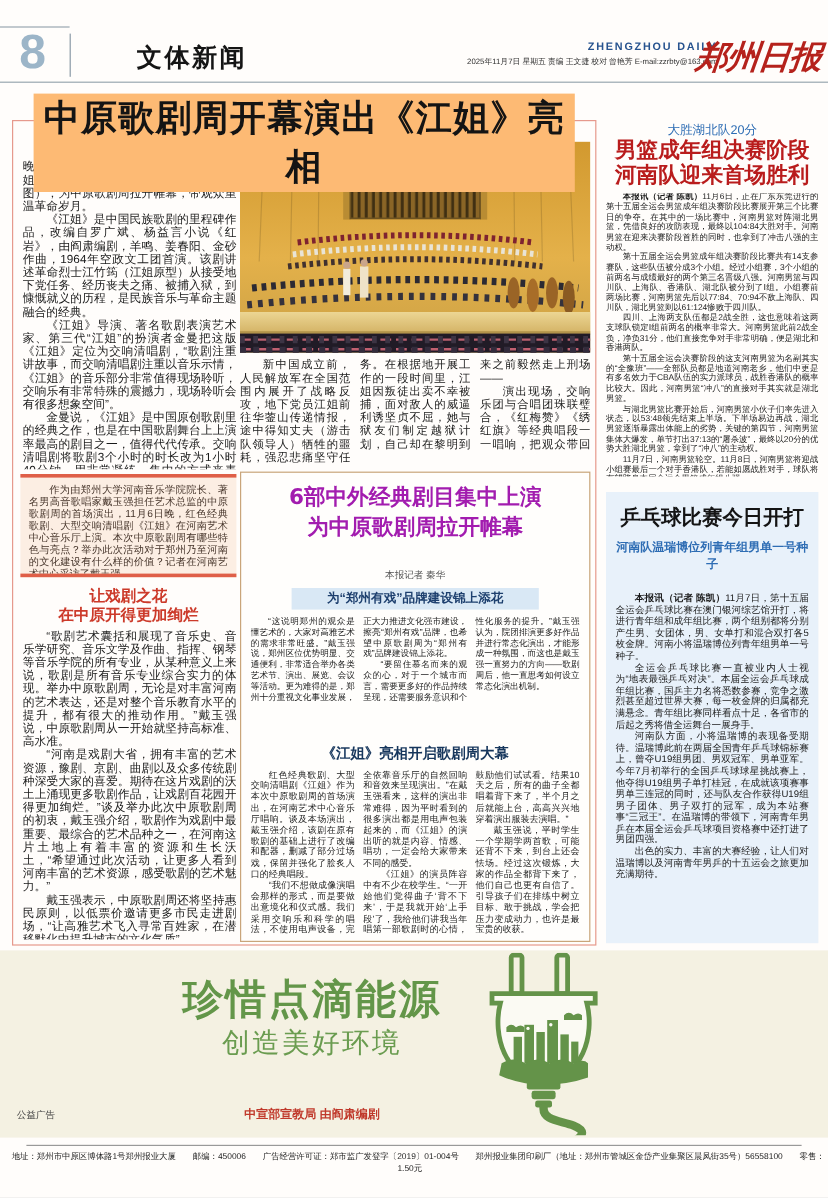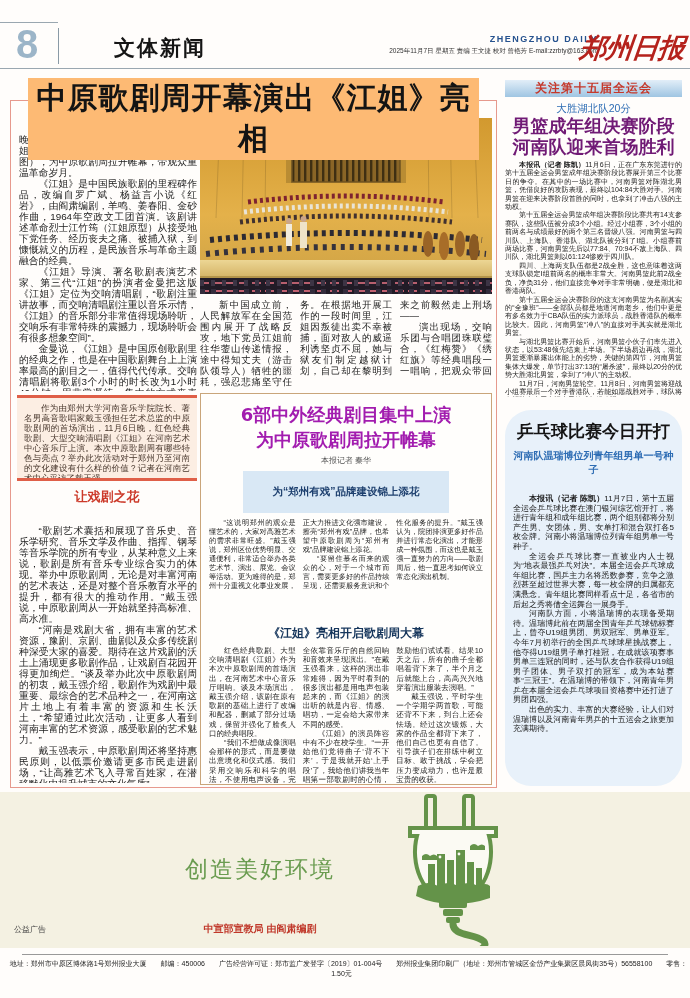--- a/index.html
+++ b/index.html
@@ -33,33 +33,33 @@
   
   #intro-box { left:6px; top:294px; width:180px; height:86px; background:#fceee3; border-top:3px solid #df5f48; border-bottom:3px solid #df5f48; padding:5px 7px; overflow:hidden; font-size:8.5px; line-height:10px; color:#45342a; }
 
   
   #sec-head { left:6px; top:388px; width:180px; text-align:center; color:#cc3a2a; font-weight:bold; font-size:13px; line-height:16px; }
   #sec-body { left:8px; top:424px; width:178px; height:258px; overflow:hidden; font-size:9.8px; line-height:11px; color:#1a1a1a; }
 
   
   #opera-box { left:189px; top:292px; width:292px; height:392px; border:1px solid #c9a57a; background:#fffefc; padding:8px 8px 6px; overflow:hidden; }
   #opera-headline { text-align:center; font-size:18px; line-height:25px; font-weight:bold; color:#a21caf; font-family:"DejaVu Sans",sans-serif; }
-  #opera-byline { text-align:center; font-size:8px; color:#555; margin-top:3px; }
-  #opera-sub1 { width:206px; margin:5px auto 0; background:#d9e8f5; color:#1d3f6e; font-weight:bold; font-size:10.5px; text-align:center; padding:14px 0; }
+  #opera-byline { text-align:center; font-size:8px; color:#555; margin-top:22px; }
+  #opera-sub1 { width:206px; margin:5px auto 0; background:#d9e8f5; color:#1d3f6e; font-weight:bold; font-size:10.5px; text-align:center; padding:2px 0; }
   #opera-cols1 { margin-top:5px; height:100px; overflow:hidden; column-count:3; column-gap:7px; font-size:7.2px; line-height:9px; color:#222; }
   #opera-sub2 { text-align:center; font-weight:bold; font-size:12px; color:#16365c; margin:7px 0 4px; }
   #opera-cols2 { height:150px; overflow:hidden; column-count:3; column-gap:7px; font-size:7.5px; line-height:9.2px; color:#222; }
 
   
   #games-banner { left:505px; top:80px; width:177px; height:17px; background:linear-gradient(180deg,#e2eef8 0%,#9fc5e2 100%); color:#c5382b; font-weight:bold; font-size:12px; text-align:center; line-height:17px; letter-spacing:1px; }
   #bb-kicker { left:505px; top:102px; width:177px; text-align:center; color:#2e6db4; font-size:10.5px; }
-  #bb-headline { left:505px; top:115px; width:177px; text-align:center; font-size:18px; line-height:21px; font-weight:bold; color:#701a75; font-family:"DejaVu Sans",sans-serif; }
+  #bb-headline { left:505px; top:115px; width:177px; text-align:center; font-size:18px; line-height:21px; font-weight:bold; color:#b91c1c; font-family:"DejaVu Sans",sans-serif; }
   #bb-body { left:505px; top:161px; width:177px; height:236px; overflow:hidden; font-size:7px; line-height:8.4px; color:#1a1a1a; }
 
-  #pp-panel { left:505px; top:410px; width:177px; height:376px; background:#e8f1fa; padding:10px 8px 6px; overflow:hidden;border-radius:26px; }
+  #pp-panel { left:505px; top:410px; width:177px; height:376px; background:#e8f1fa; padding:10px 8px 6px; overflow:hidden; }
   #pp-headline { text-align:center; font-size:17px; font-weight:bold; color:#141414; font-family:"DejaVu Sans",sans-serif; }
   #pp-sub { text-align:center; font-size:10px; font-weight:bold; color:#2e6db4; margin-top:6px; }
   #pp-body { margin-top:17px; height:300px; overflow:hidden; font-size:8px; line-height:9.6px; color:#1a1a1a; }
 
   
   #psa { left:0; top:792px; width:690px; height:156px; background:#f4f1e2; overflow:hidden; }
   #psa-line1 { left:145px; top:18px; width:230px; text-align:center; font-size:34px; font-weight:bold; color:#639649; letter-spacing:2px; font-family:"DejaVu Sans",sans-serif; }
   #psa-line2 { left:160px; top:62px; width:200px; text-align:center; font-size:23px; color:#6a9c50; letter-spacing:2px; }
   #plug-icon { left:388px; top:2px; width:130px; height:152px; }
   #psa-tag { left:14px; top:132px; font-size:8px; color:#444; }
@@ -158,20 +158,21 @@
       <p>新中国成立前，人民解放军在全国范围内展开了战略反攻，地下党员江姐前往华蓥山传递情报，途中得知丈夫（游击队领导人）牺牲的噩耗，强忍悲痛坚守任务。在根据地开展工作的一段时间里，江姐因叛徒出卖不幸被捕，面对敌人的威逼利诱坚贞不屈，她与狱友们制定越狱计划，自己却在黎明到来之前毅然走上刑场——</p>
       <p>演出现场，交响乐团与合唱团珠联璧合，《红梅赞》《绣红旗》等经典唱段一一唱响，把观众带回那段峥嵘岁月，现场掌声经久不息。</p>
     </div>
 
     <div class="abs jt" id="intro-box">
       <p>作为由郑州大学河南音乐学院院长、著名男高音歌唱家戴玉强担任艺术总监的中原歌剧周的首场演出，11月6日晚，红色经典歌剧、大型交响清唱剧《江姐》在河南艺术中心音乐厅上演。本次中原歌剧周有哪些特色与亮点？举办此次活动对于郑州乃至河南的文化建设有什么样的价值？记者在河南艺术中心采访了戴玉强。</p>
     </div>
 
     <div class="abs" id="sec-head">
       <div>让戏剧之花</div>
+      <div>在中原开得更加绚烂</div>
     </div>
 
     <div class="abs jt" id="sec-body">
       <p>“歌剧艺术囊括和展现了音乐史、音乐学研究、音乐文学及作曲、指挥、钢琴等音乐学院的所有专业，从某种意义上来说，歌剧是所有音乐专业综合实力的体现。举办中原歌剧周，无论是对丰富河南的艺术表达，还是对整个音乐教育水平的提升，都有很大的推动作用。”戴玉强说，中原歌剧周从一开始就坚持高标准、高水准。</p>
       <p>“河南是戏剧大省，拥有丰富的艺术资源，豫剧、京剧、曲剧以及众多传统剧种深受大家的喜爱。期待在这片戏剧的沃土上涌现更多歌剧作品，让戏剧百花园开得更加绚烂。”谈及举办此次中原歌剧周的初衷，戴玉强介绍，歌剧作为戏剧中最重要、最综合的艺术品种之一，在河南这片土地上有着丰富的资源和生长沃土，“希望通过此次活动，让更多人看到河南丰富的艺术资源，感受歌剧的艺术魅力。”</p>
       <p>戴玉强表示，中原歌剧周还将坚持惠民原则，以低票价邀请更多市民走进剧场，“让高雅艺术飞入寻常百姓家，在潜移默化中提升城市的文化气质”。</p>
     </div>
 
     <div class="abs" id="opera-box">
       <div id="opera-headline">
@@ -189,21 +190,20 @@
         <p>红色经典歌剧、大型交响清唱剧《江姐》作为本次中原歌剧周的首场演出，在河南艺术中心音乐厅唱响。谈及本场演出，戴玉强介绍，该剧在原有歌剧的基础上进行了改编和配器，删减了部分过场戏，保留并强化了脍炙人口的经典唱段。</p>
         <p>“我们不想做成像演唱会那样的形式，而是要做出意境化和仪式感。我们采用交响乐和科学的唱法，不使用电声设备，完全依靠音乐厅的自然回响和音效来呈现演出。”在戴玉强看来，这样的演出非常难得，因为平时看到的很多演出都是用电声包装起来的，而《江姐》的演出听的就是内容、情感、唱功，一定会给大家带来不同的感受。</p>
         <p>《江姐》的演员阵容中有不少在校学生。“一开始他们觉得曲子‘背不下来’，于是我就开始‘上手段’了，我给他们讲我当年唱第一部歌剧时的心情，鼓励他们试试看。结果10天之后，所有的曲子全都唱着背下来了，半个月之后就能上台，高高兴兴地穿着演出服装去演唱。”</p>
         <p>戴玉强说，平时学生一个学期学两首歌，可能还背不下来，到台上还会怯场。经过这次锻炼，大家的作品全都背下来了，他们自己也更有自信了。引导孩子们在排练中树立目标、敢于挑战，学会把压力变成动力，也许是最宝贵的收获。</p>
       </div>
     </div>
   </div>
 
   <div class="abs" id="lead-headline">中原歌剧周开幕演出《江姐》亮相</div>
 
-  <div class="abs" id="games-banner">关注第十五届全运会</div>
   <div class="abs" id="bb-kicker">大胜湖北队20分</div>
   <div class="abs" id="bb-headline">
     <div>男篮成年组决赛阶段</div>
     <div>河南队迎来首场胜利</div>
   </div>
   <div class="abs jt" id="bb-body">
     <p><span class="b">本报讯（记者 陈凯）</span><span>11月6日，正在广东东莞进行的第十五届全运会男篮成年组决赛阶段比赛展开第三个比赛日的争夺。在其中的一场比赛中，河南男篮对阵湖北男篮，凭借良好的攻防表现，最终以104:84大胜对手。河南男篮在迎来决赛阶段首胜的同时，也拿到了冲击八强的主动权。</span></p>
     <p>第十五届全运会男篮成年组决赛阶段比赛共有14支参赛队，这些队伍被分成3个小组。经过小组赛，3个小组的前两名与成绩最好的两个第三名晋级八强。河南男篮与四川队、上海队、香港队、湖北队被分到了Ⅰ组。小组赛前两场比赛，河南男篮先后以77:84、70:94不敌上海队、四川队，湖北男篮则以61:124惨败于四川队。</p>
     <p>四川、上海两支队伍都是2战全胜，这也意味着这两支球队锁定Ⅰ组前两名的概率非常大。河南男篮此前2战全负，净负31分，他们直接竞争对手非常明确，便是湖北和香港两队。</p>
     <p>第十五届全运会决赛阶段的这支河南男篮为名副其实的“全豫班”——全部队员都是地道河南老乡，他们中更是有多名效力于CBA队伍的实力派球员，战胜香港队的概率比较大。因此，河南男篮“冲八”的直接对手其实就是湖北男篮。</p>
@@ -216,20 +216,21 @@
     <div id="pp-sub">河南队温瑞博位列青年组男单一号种子</div>
     <div class="jt" id="pp-body">
       <p><span class="b">本报讯（记者 陈凯）</span><span>11月7日，第十五届全运会乒乓球比赛在澳门银河综艺馆开打，将进行青年组和成年组比赛，两个组别都将分别产生男、女团体，男、女单打和混合双打各5枚金牌。河南小将温瑞博位列青年组男单一号种子。</span></p>
       <p>全运会乒乓球比赛一直被业内人士视为“地表最强乒乓对决”。本届全运会乒乓球成年组比赛，国乒主力名将悉数参赛，竞争之激烈甚至超过世界大赛，每一枚金牌的归属都充满悬念。青年组比赛同样看点十足，各省市的后起之秀将借全运舞台一展身手。</p>
       <p>河南队方面，小将温瑞博的表现备受期待。温瑞博此前在两届全国青年乒乓球锦标赛上，曾夺U19组男团、男双冠军、男单亚军。今年7月初举行的全国乒乓球球星挑战赛上，他夺得U19组男子单打桂冠，在成就该项赛事男单三连冠的同时，还与队友合作获得U19组男子团体、男子双打的冠军，成为本站赛事“三冠王”。在温瑞博的带领下，河南青年男乒在本届全运会乒乓球项目资格赛中还打进了男团四强。</p>
       <p>出色的实力、丰富的大赛经验，让人们对温瑞博以及河南青年男乒的十五运会之旅更加充满期待。</p>
     </div>
   </div>
 
   <div class="abs" id="psa">
+    <div class="abs" id="psa-line1">珍惜点滴能源</div>
     <div class="abs" id="psa-line2">创造美好环境</div>
     <svg class="abs" id="plug-icon" viewBox="0 0 130 152">
       <g stroke="#649349" fill="#f4f1e2">
         <rect x="38" y="2" width="9" height="32" rx="2" stroke-width="4"></rect>
         <rect x="76" y="2" width="9" height="32" rx="2" stroke-width="4"></rect>
       </g>
       <path d="M22 34 H108 V42 H101 C108 68 97 106 65 106 C33 106 22 68 29 42 H22 Z" fill="#fbfaf3" stroke="#649349" stroke-width="4"></path>
       <g fill="#649349">
         <path d="M34 62 q4 -4 8 0 q4 -3 7 0 l0 4 -15 0 z"></path>
         <path d="M82 52 q4 -4 8 0 q4 -3 7 0 l0 4 -15 0 z"></path>

